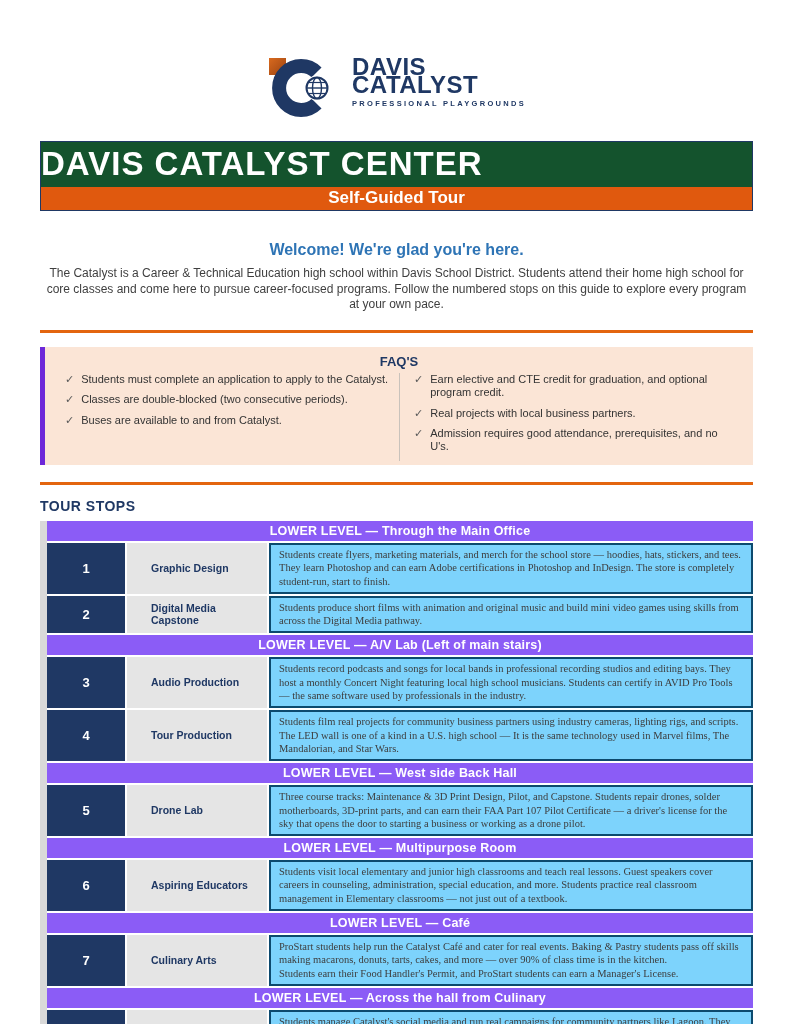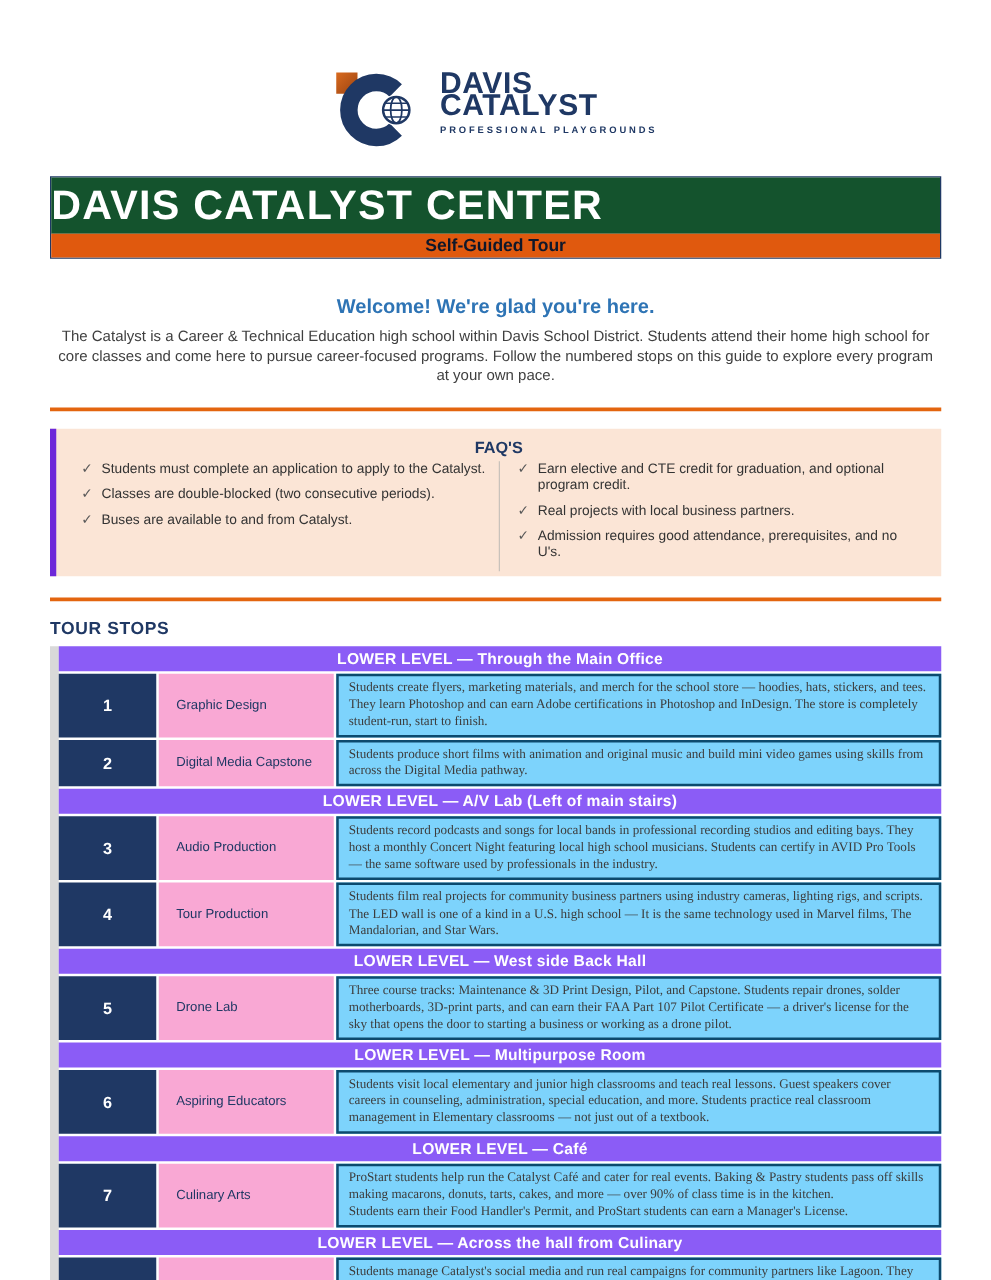--- a/index.html
+++ b/index.html
@@ -19,22 +19,22 @@
   .logo-name { font-size: 24px; font-weight: bold; line-height: 18px; letter-spacing: 0.5px; }
   .logo-tagline { font-size: 7.5px; font-weight: bold; letter-spacing: 2.3px; margin-top: 5px; }
 
   
   .banner { margin-top: 17px; border: 1px solid #1f3864; }
   .banner-title {
     background: #14532d; color: #ffffff; text-align: left;
     font-size: 33px; font-weight: bold; letter-spacing: 1px; padding: 3px 0 4px;
   }
   .banner-subtitle {
-    background: #e0590e; color: #0f172a; text-align: center;
-    font-size: 14px; font-weight: bold; padding: 1px 0 2px;
+    background: #e0590e; color: #ffffff; text-align: center;
+    font-size: 17px; font-weight: bold; padding: 1px 0 2px;
   }
 
   
   .welcome { margin-top: 30px; text-align: center; }
   .welcome-heading { color: #2e74b5; font-size: 16px; font-weight: bold; text-align: center; }
   .welcome-body { font-size: 12px; line-height: 1.3; margin: 7px 6px 0; color: #3f3f3f; }
 
   .orange-rule { border: none; height: 3px; background: #e3650f; }
   .rule-1 { margin-top: 17px; }
   .rule-2 { margin-top: 17px; }
@@ -58,22 +58,22 @@
     background: #8b5cf6; color: #ffffff; text-align: center;
     font-size: 12.5px; font-weight: bold; letter-spacing: 0.2px;
     padding: 3px 0; margin-bottom: 2px;
   }
   .stop-row { display: grid; grid-template-columns: 78px 140px 1fr; gap: 2px; margin-bottom: 2px; }
   .stop-num {
     background: #1f3864; color: #ffffff; font-size: 13px; font-weight: bold;
     display: flex; align-items: center; justify-content: center;
   }
   .stop-name {
-    background: #f9a8d4; color: #1f3864; font-size: 10.5px; font-weight: normal;
-    display: flex; align-items: center; padding: 3px 8px 3px 14px;
+    background: #e5e5e5; color: #1f3864; font-size: 10.5px; font-weight: bold;
+    display: flex; align-items: center; padding: 3px 8px 3px 24px;
   }
   .stop-desc {
     background: #7dd3fc; border: 2px solid #0c4a6e;
     font-size: 10.5px; line-height: 1.3; color: #3d3d3d; padding: 3px 8px; font-family: Liberation Serif, serif;
   }
 </style>
 </head>
 <body>
 
 <div class="page">

